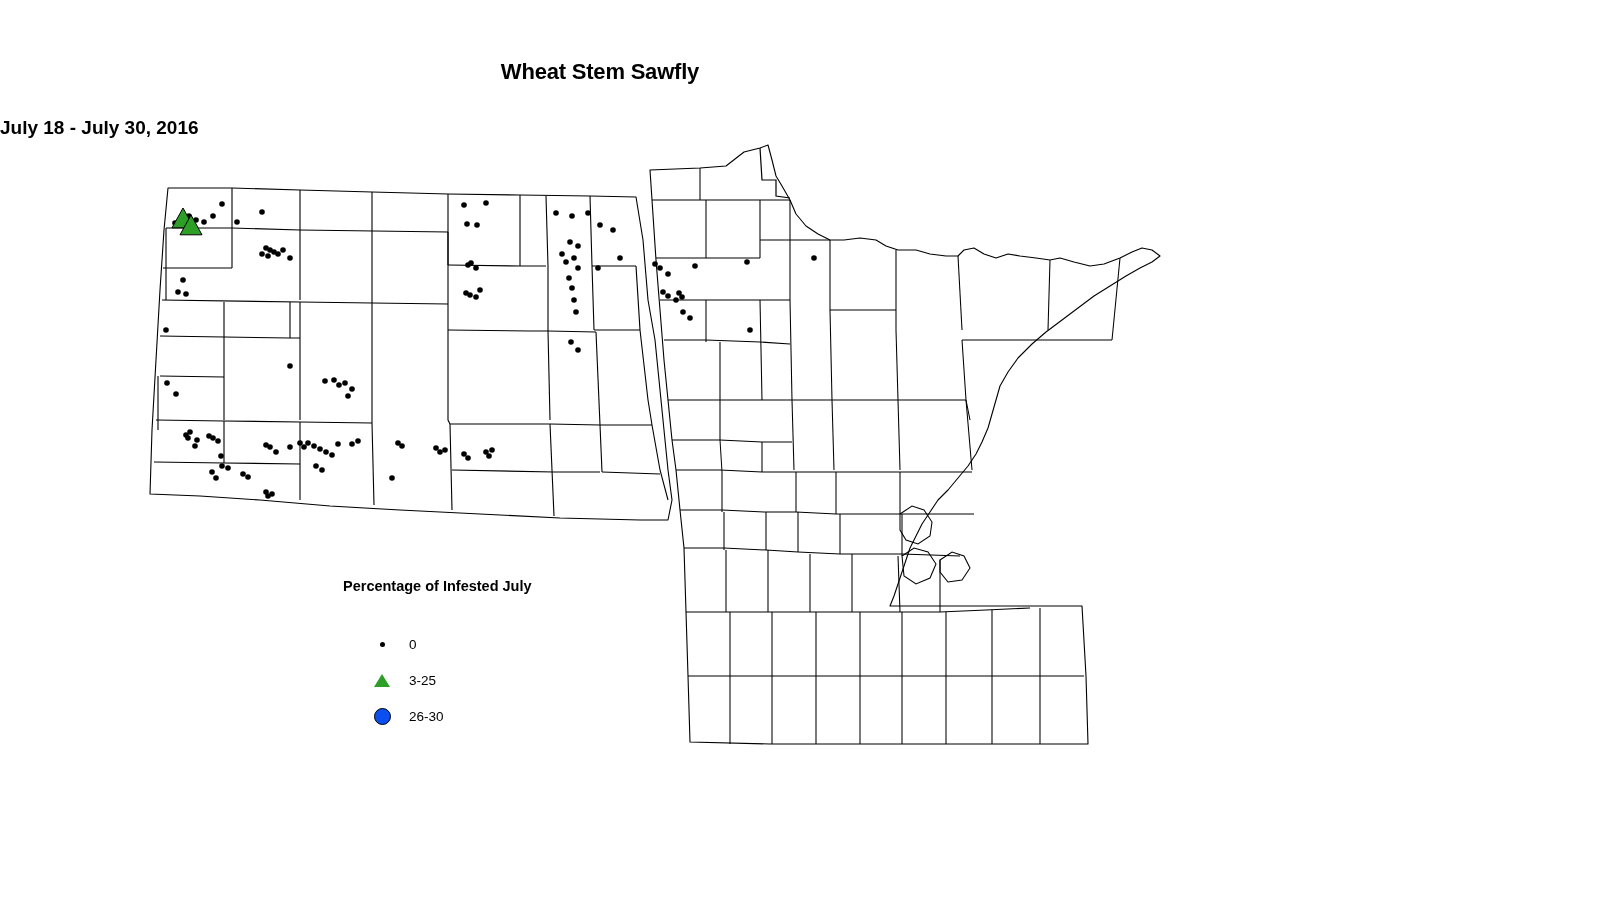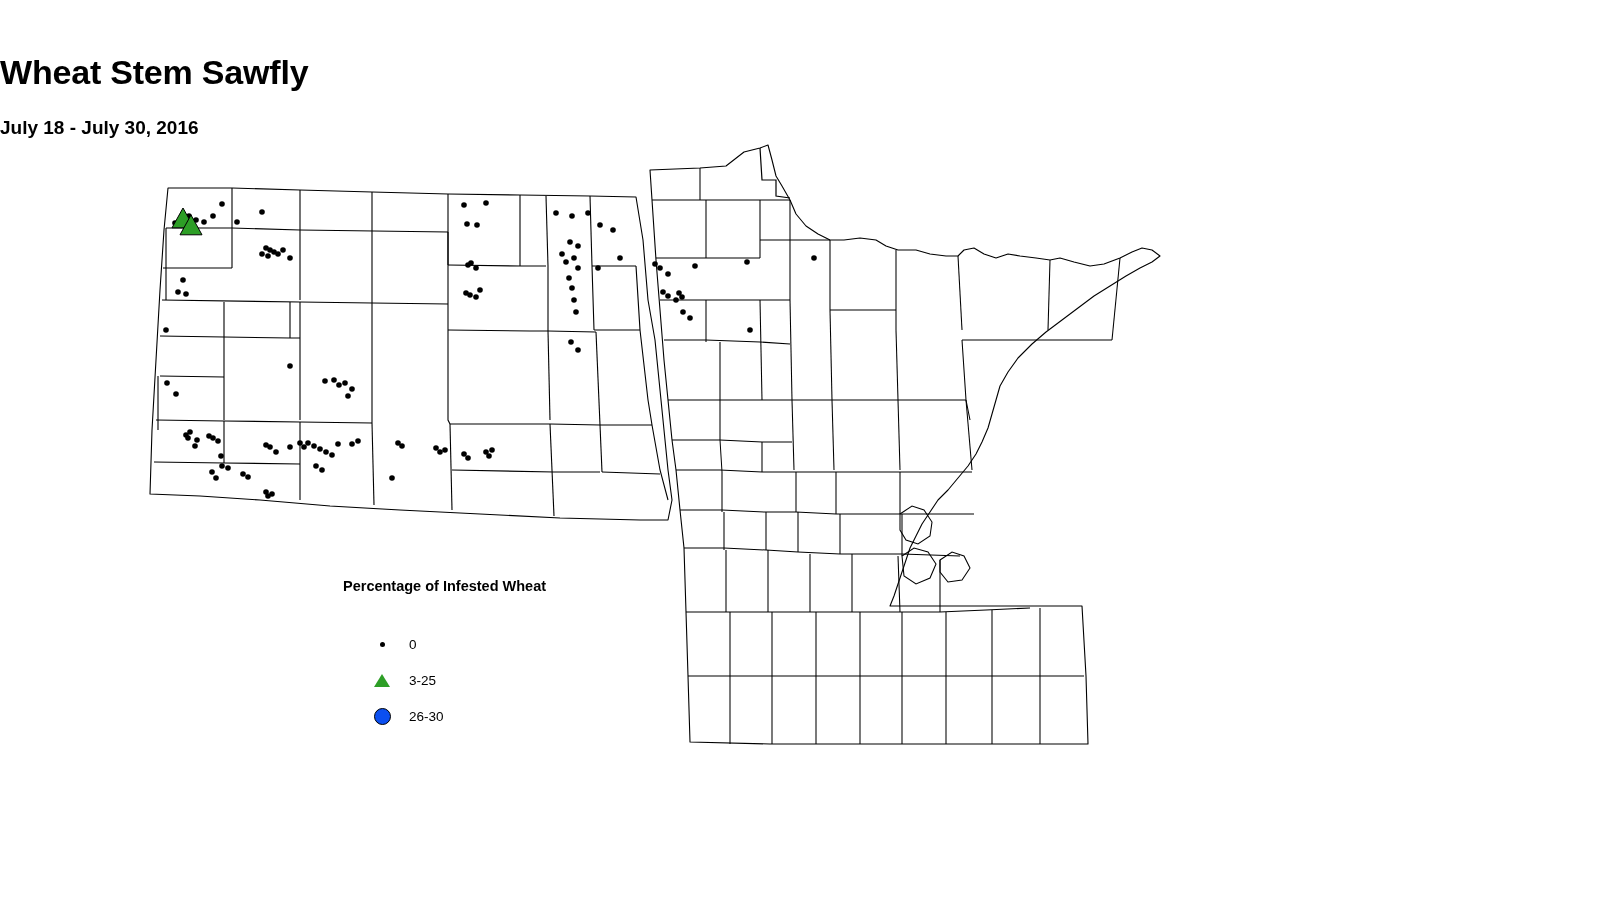--- a/index.html
+++ b/index.html
@@ -19,22 +19,22 @@
     position: relative;
     width: 1612px;
     height: 900px;
     background: #ffffff;
   }
   .title {
     position: absolute;
     left: 0;
     top: 52px;
     width: 1200px;
-    text-align: left;
-    font-size: 34px;
+    text-align: center;
+    font-size: 22px;
     font-weight: bold;
     letter-spacing: -0.2px;
     line-height: 40px;
   }
   .subtitle {
     position: absolute;
     left: 0;
     top: 116px;
     width: 1200px;
     text-align: left;
@@ -447,21 +447,21 @@
           <circle cx="304" cy="447" r="2.8" class="pt-zero"></circle>
         </g>
       <g id="pts-green">
           <polygon points="183,208 172,227.8 194,227.8" class="pt-green"></polygon>
           <polygon points="191,215 180,234.8 202,234.8" class="pt-green"></polygon>
         </g>
     </svg>
   </div>
 
   <div id="legend">
-    <div class="legend-title">Percentage of Infested Wheat</div>
+    <div class="legend-title">Percentage of Infested July</div>
 
     <div class="legend-col-a">
       <div class="legend-row">
         <span class="legend-sym">
             <span class="sym-dot"></span>
           </span>
         <span class="legend-label">0</span>
       </div>
       <div class="legend-row">
         <span class="legend-sym">

